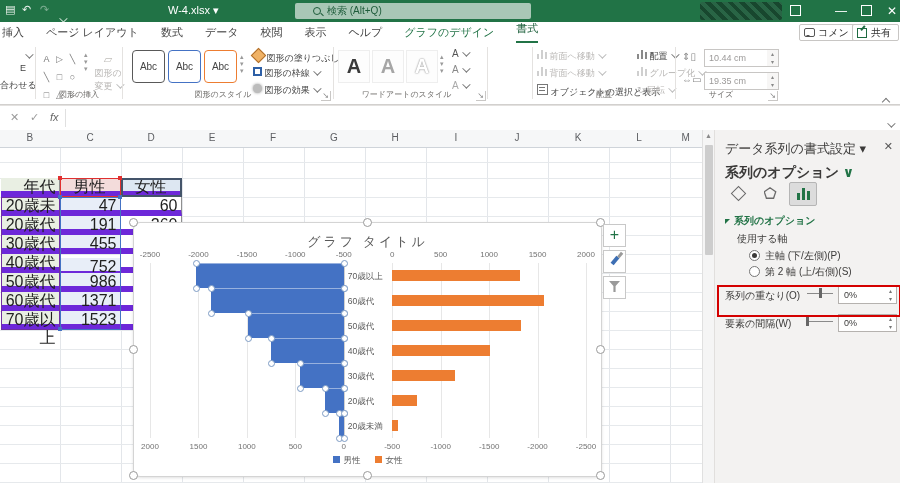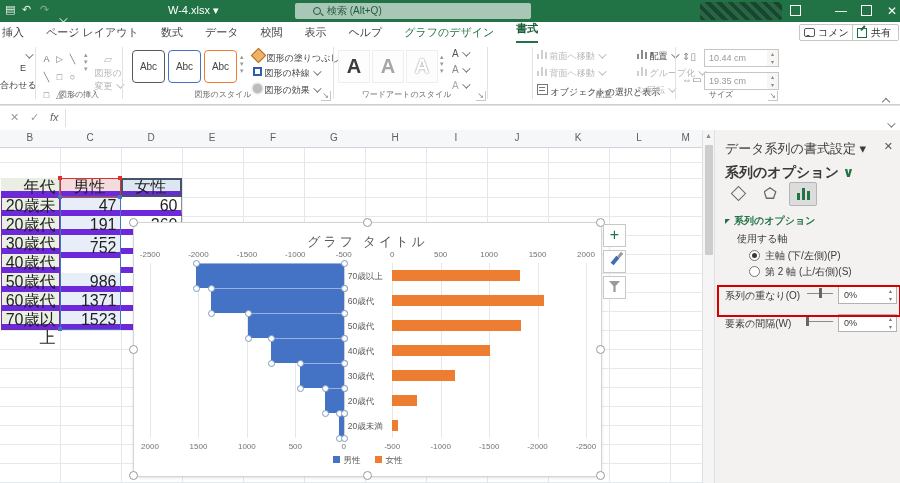--- a/index.html
+++ b/index.html
@@ -16,21 +16,21 @@
   .mag::after{content:"";position:absolute;left:6px;top:6px;width:4px;height:1.2px;background:#1e5c3a;transform:rotate(45deg);}
   #redact{left:700px;top:2px;width:82px;height:18px;border-radius:2px;
           background:repeating-linear-gradient(45deg,#163f2a 0 4px,#2a6245 4px 8px);opacity:.85;}
   .winbtn{top:4px;color:#fff;font-size:12px;line-height:14px;}
   .sq{width:9px;height:9px;border:1px solid #fff;display:inline-block;}
   
   #tabrow{left:0;top:22px;width:900px;height:21px;background:#fff;}
   #tabs{left:2px;top:0;display:flex;gap:22px;height:21px;align-items:center;font-size:11px;color:#444;}
   #tabs .tab{white-space:nowrap;cursor:default;}
   #tabs .ctx{color:#217346;}
-  #tabs .active{color:#1c5f3b;font-weight:bold;border-bottom:3px solid #217346;padding-bottom:5px;}
+  #tabs .active{color:#1c5f3b;font-weight:normal;border-bottom:3px solid #217346;padding-bottom:5px;}
   .pillbtn{top:2px;height:15px;border:1px solid #c8c6c4;background:#fff;border-radius:2px;
            font-size:10px;color:#333;line-height:15px;padding:0 7px 0 18px;}
   .bub{position:absolute;left:4px;top:3px;width:9px;height:7px;border:1px solid #555;border-radius:2px;}
   .bub::after{content:"";position:absolute;left:1px;top:6px;border:2px solid transparent;border-top-color:#555;}
   .shr{position:absolute;left:4px;top:3px;width:8px;height:8px;border:1px solid #1d6a40;}
   .shr::after{content:"";position:absolute;left:4px;top:-4px;width:1.5px;height:6px;background:#1d6a40;transform:rotate(40deg);}
   
   #ribbon{left:0;top:43px;width:900px;height:61px;background:#fff;border-bottom:1px solid #d2d0ce;}
   .gsep{top:4px;width:1px;height:52px;background:#e4e2e0;}
   .glabel{bottom:3px;font-size:8px;color:#6d6b68;text-align:center;}
@@ -324,21 +324,21 @@
         <div class="abs cell" style="left: 1px; top: 67px; width: 58.5px; height: 19px; background: rgb(233, 239, 227); text-align: right;">20歳未満</div>
         <div class="abs cell" style="left: 59.5px; top: 67px; width: 61px; height: 19px; background: rgb(232, 238, 248); text-align: right;">47</div>
         <div class="abs cell" style="left: 120.5px; top: 67px; width: 61px; height: 19px; background: rgb(255, 255, 255); text-align: right;">60</div>
         <div class="abs cell" style="left: 1px; top: 86px; width: 58.5px; height: 19px; background: rgb(233, 239, 227); text-align: right;">20歳代</div>
         <div class="abs cell" style="left: 59.5px; top: 86px; width: 61px; height: 19px; background: rgb(232, 238, 248); text-align: right;">191</div>
         <div class="abs cell" style="left: 120.5px; top: 86px; width: 61px; height: 19px; background: rgb(255, 255, 255); text-align: right;">260</div>
         <div class="abs cell" style="left: 1px; top: 105px; width: 58.5px; height: 19px; background: rgb(233, 239, 227); text-align: right;">30歳代</div>
         <div class="abs cell" style="left: 59.5px; top: 105px; width: 61px; height: 19px; background: rgb(232, 238, 248); text-align: right;">455</div>
         <div class="abs cell" style="left: 120.5px; top: 105px; width: 61px; height: 19px; background: rgb(255, 255, 255); text-align: right;"></div>
         <div class="abs cell" style="left: 1px; top: 124px; width: 58.5px; height: 19px; background: rgb(233, 239, 227); text-align: right;">40歳代</div>
-        <div class="abs cell" style="left: 59.5px; top: 109px; width: 61px; height: 19px; background: rgb(232, 238, 248); text-align: right;">752</div>
+        <div class="abs cell" style="left: 59.5px; top: 128px; width: 61px; height: 19px; background: rgb(232, 238, 248); text-align: right;">752</div>
         <div class="abs cell" style="left: 120.5px; top: 124px; width: 61px; height: 19px; background: rgb(255, 255, 255); text-align: right;"></div>
         <div class="abs cell" style="left: 1px; top: 143px; width: 58.5px; height: 19px; background: rgb(233, 239, 227); text-align: right;">50歳代</div>
         <div class="abs cell" style="left: 59.5px; top: 143px; width: 61px; height: 19px; background: rgb(232, 238, 248); text-align: right;">986</div>
         <div class="abs cell" style="left: 120.5px; top: 143px; width: 61px; height: 19px; background: rgb(255, 255, 255); text-align: right;"></div>
         <div class="abs cell" style="left: 1px; top: 162px; width: 58.5px; height: 19px; background: rgb(233, 239, 227); text-align: right;">60歳代</div>
         <div class="abs cell" style="left: 59.5px; top: 162px; width: 61px; height: 19px; background: rgb(232, 238, 248); text-align: right;">1371</div>
         <div class="abs cell" style="left: 120.5px; top: 162px; width: 61px; height: 19px; background: rgb(255, 255, 255); text-align: right;"></div>
         <div class="abs cell" style="left: 1px; top: 181px; width: 58.5px; height: 19px; background: rgb(233, 239, 227); text-align: right;">70歳以上</div>
         <div class="abs cell" style="left: 59.5px; top: 181px; width: 61px; height: 19px; background: rgb(232, 238, 248); text-align: right;">1523</div>
         <div class="abs cell" style="left: 120.5px; top: 181px; width: 61px; height: 19px; background: rgb(255, 255, 255); text-align: right;"></div>

